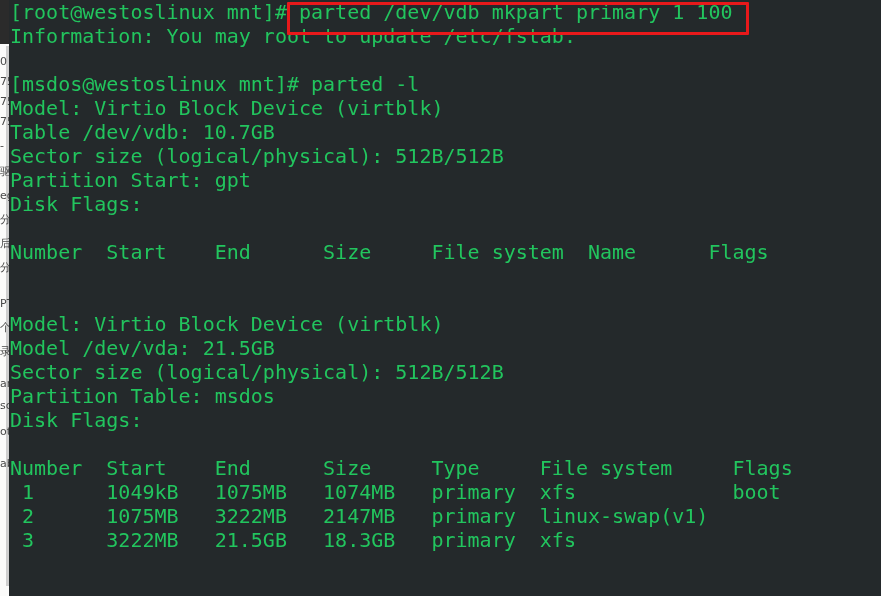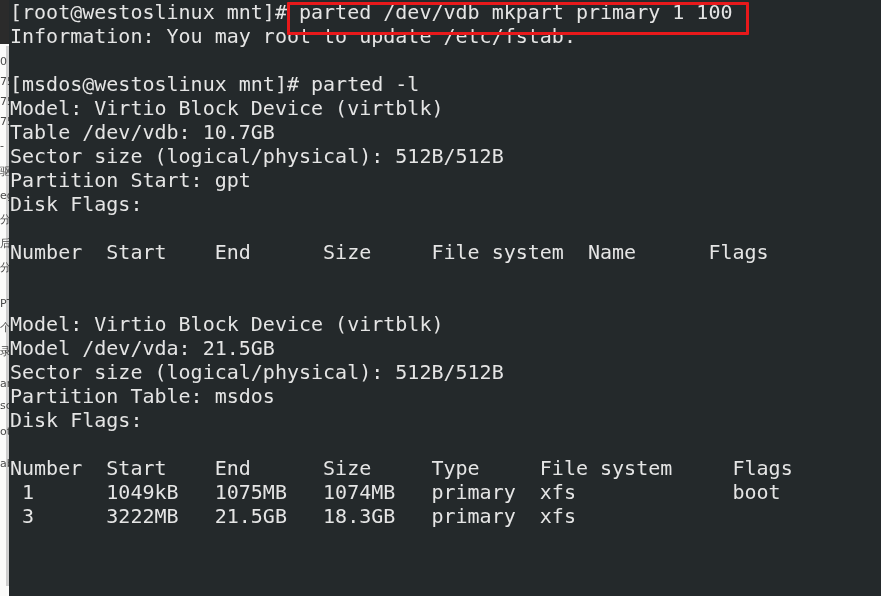--- a/index.html
+++ b/index.html
@@ -71,21 +71,21 @@
     left: 1px;
     top: 0px;
     width: 871px;
     height: 596px;
   }
   .tline {
     height: 24px;
     line-height: 24px;
     font-size: 20px;
     letter-spacing: 0px;
-    color: #e5e5e5;
+    color: #22c55e;
     white-space: pre;
     font-family: "DejaVu Sans Mono", "Liberation Mono", monospace;
   }
   .tline.blank { color: transparent; }
 
   
   #highlight-box {
     position: absolute;
     left: 287px;
     top: 2px;
@@ -140,20 +140,21 @@
       <div class="tline blank"></div>
       <div class="tline blank"></div>
       <div class="tline">Model: Virtio Block Device (virtblk)</div>
       <div class="tline">Model /dev/vda: 21.5GB</div>
       <div class="tline">Sector size (logical/physical): 512B/512B</div>
       <div class="tline">Partition Table: msdos</div>
       <div class="tline">Disk Flags:</div>
       <div class="tline blank"></div>
       <div class="tline">Number  Start    End      Size     Type     File system     Flags</div>
       <div class="tline"> 1      1049kB   1075MB   1074MB   primary  xfs             boot</div>
+      <div class="tline"> 2      1075MB   3222MB   2147MB   primary  linux-swap(v1)</div>
       <div class="tline"> 3      3222MB   21.5GB   18.3GB   primary  xfs</div>
       <div class="tline blank"></div>
 
     </div>
   </div>
 
   <div id="highlight-box" style="border-color: rgb(232, 25, 27);"></div>
 
 </div>
 

